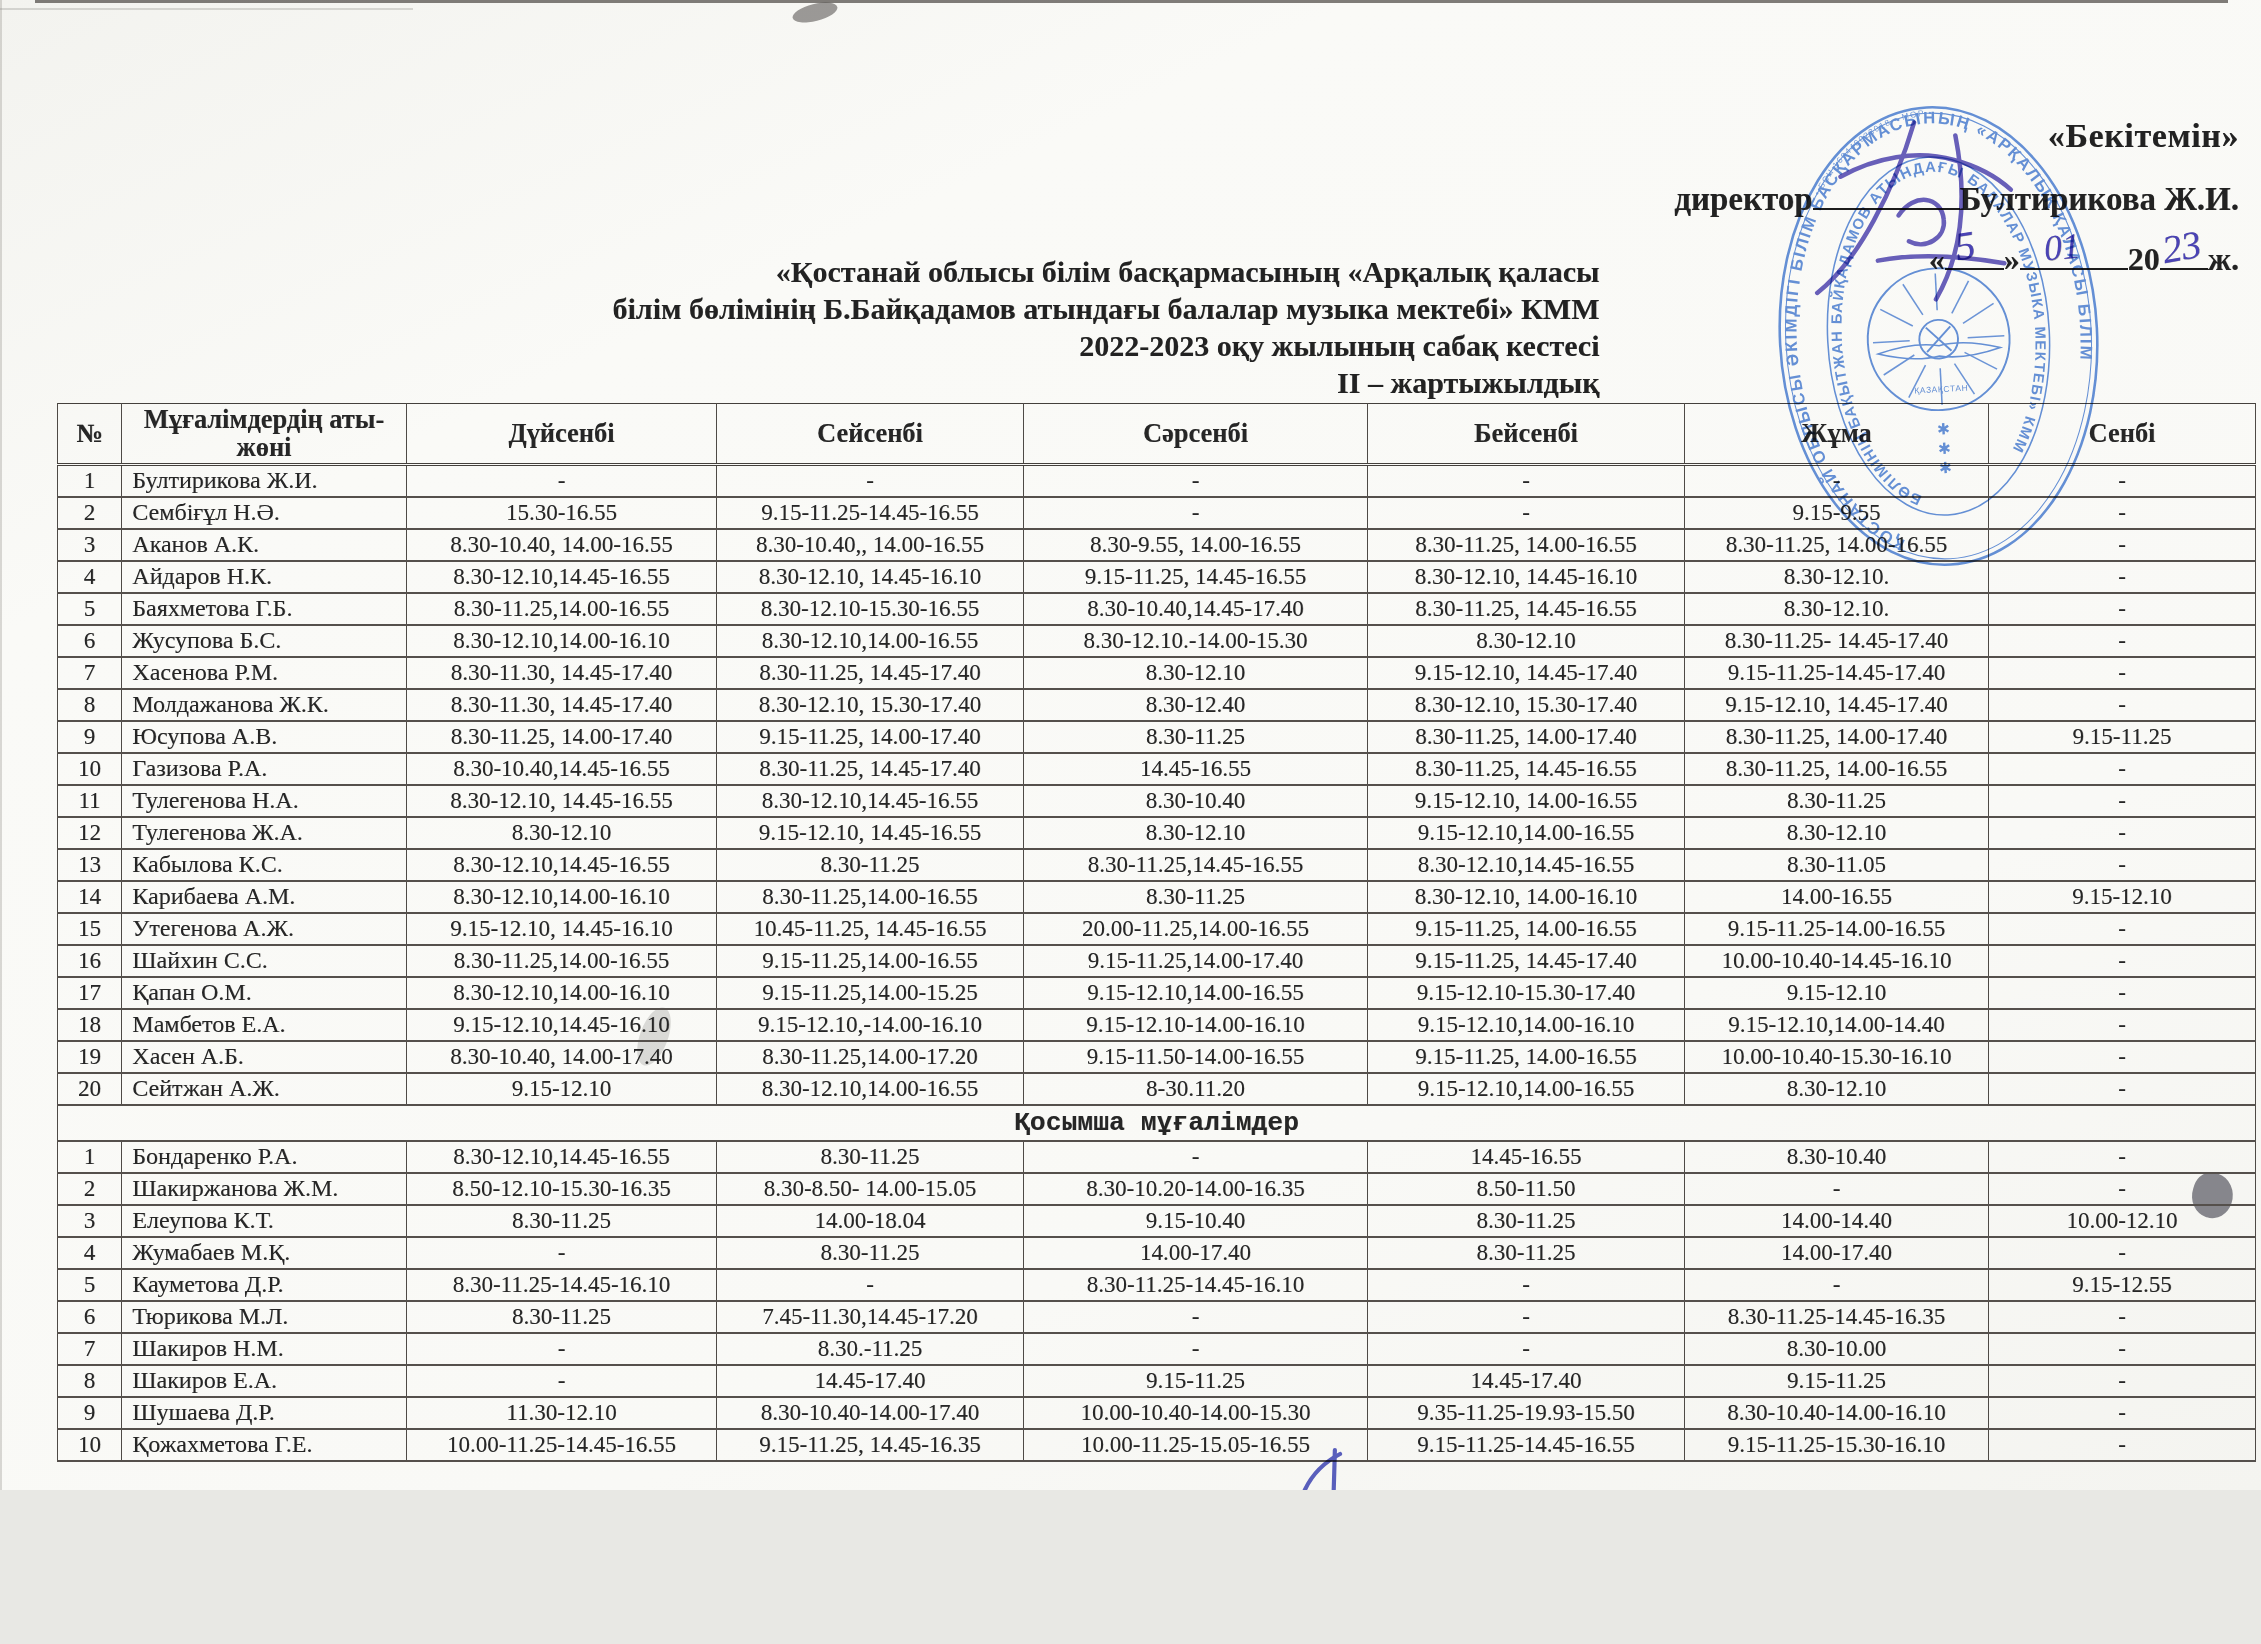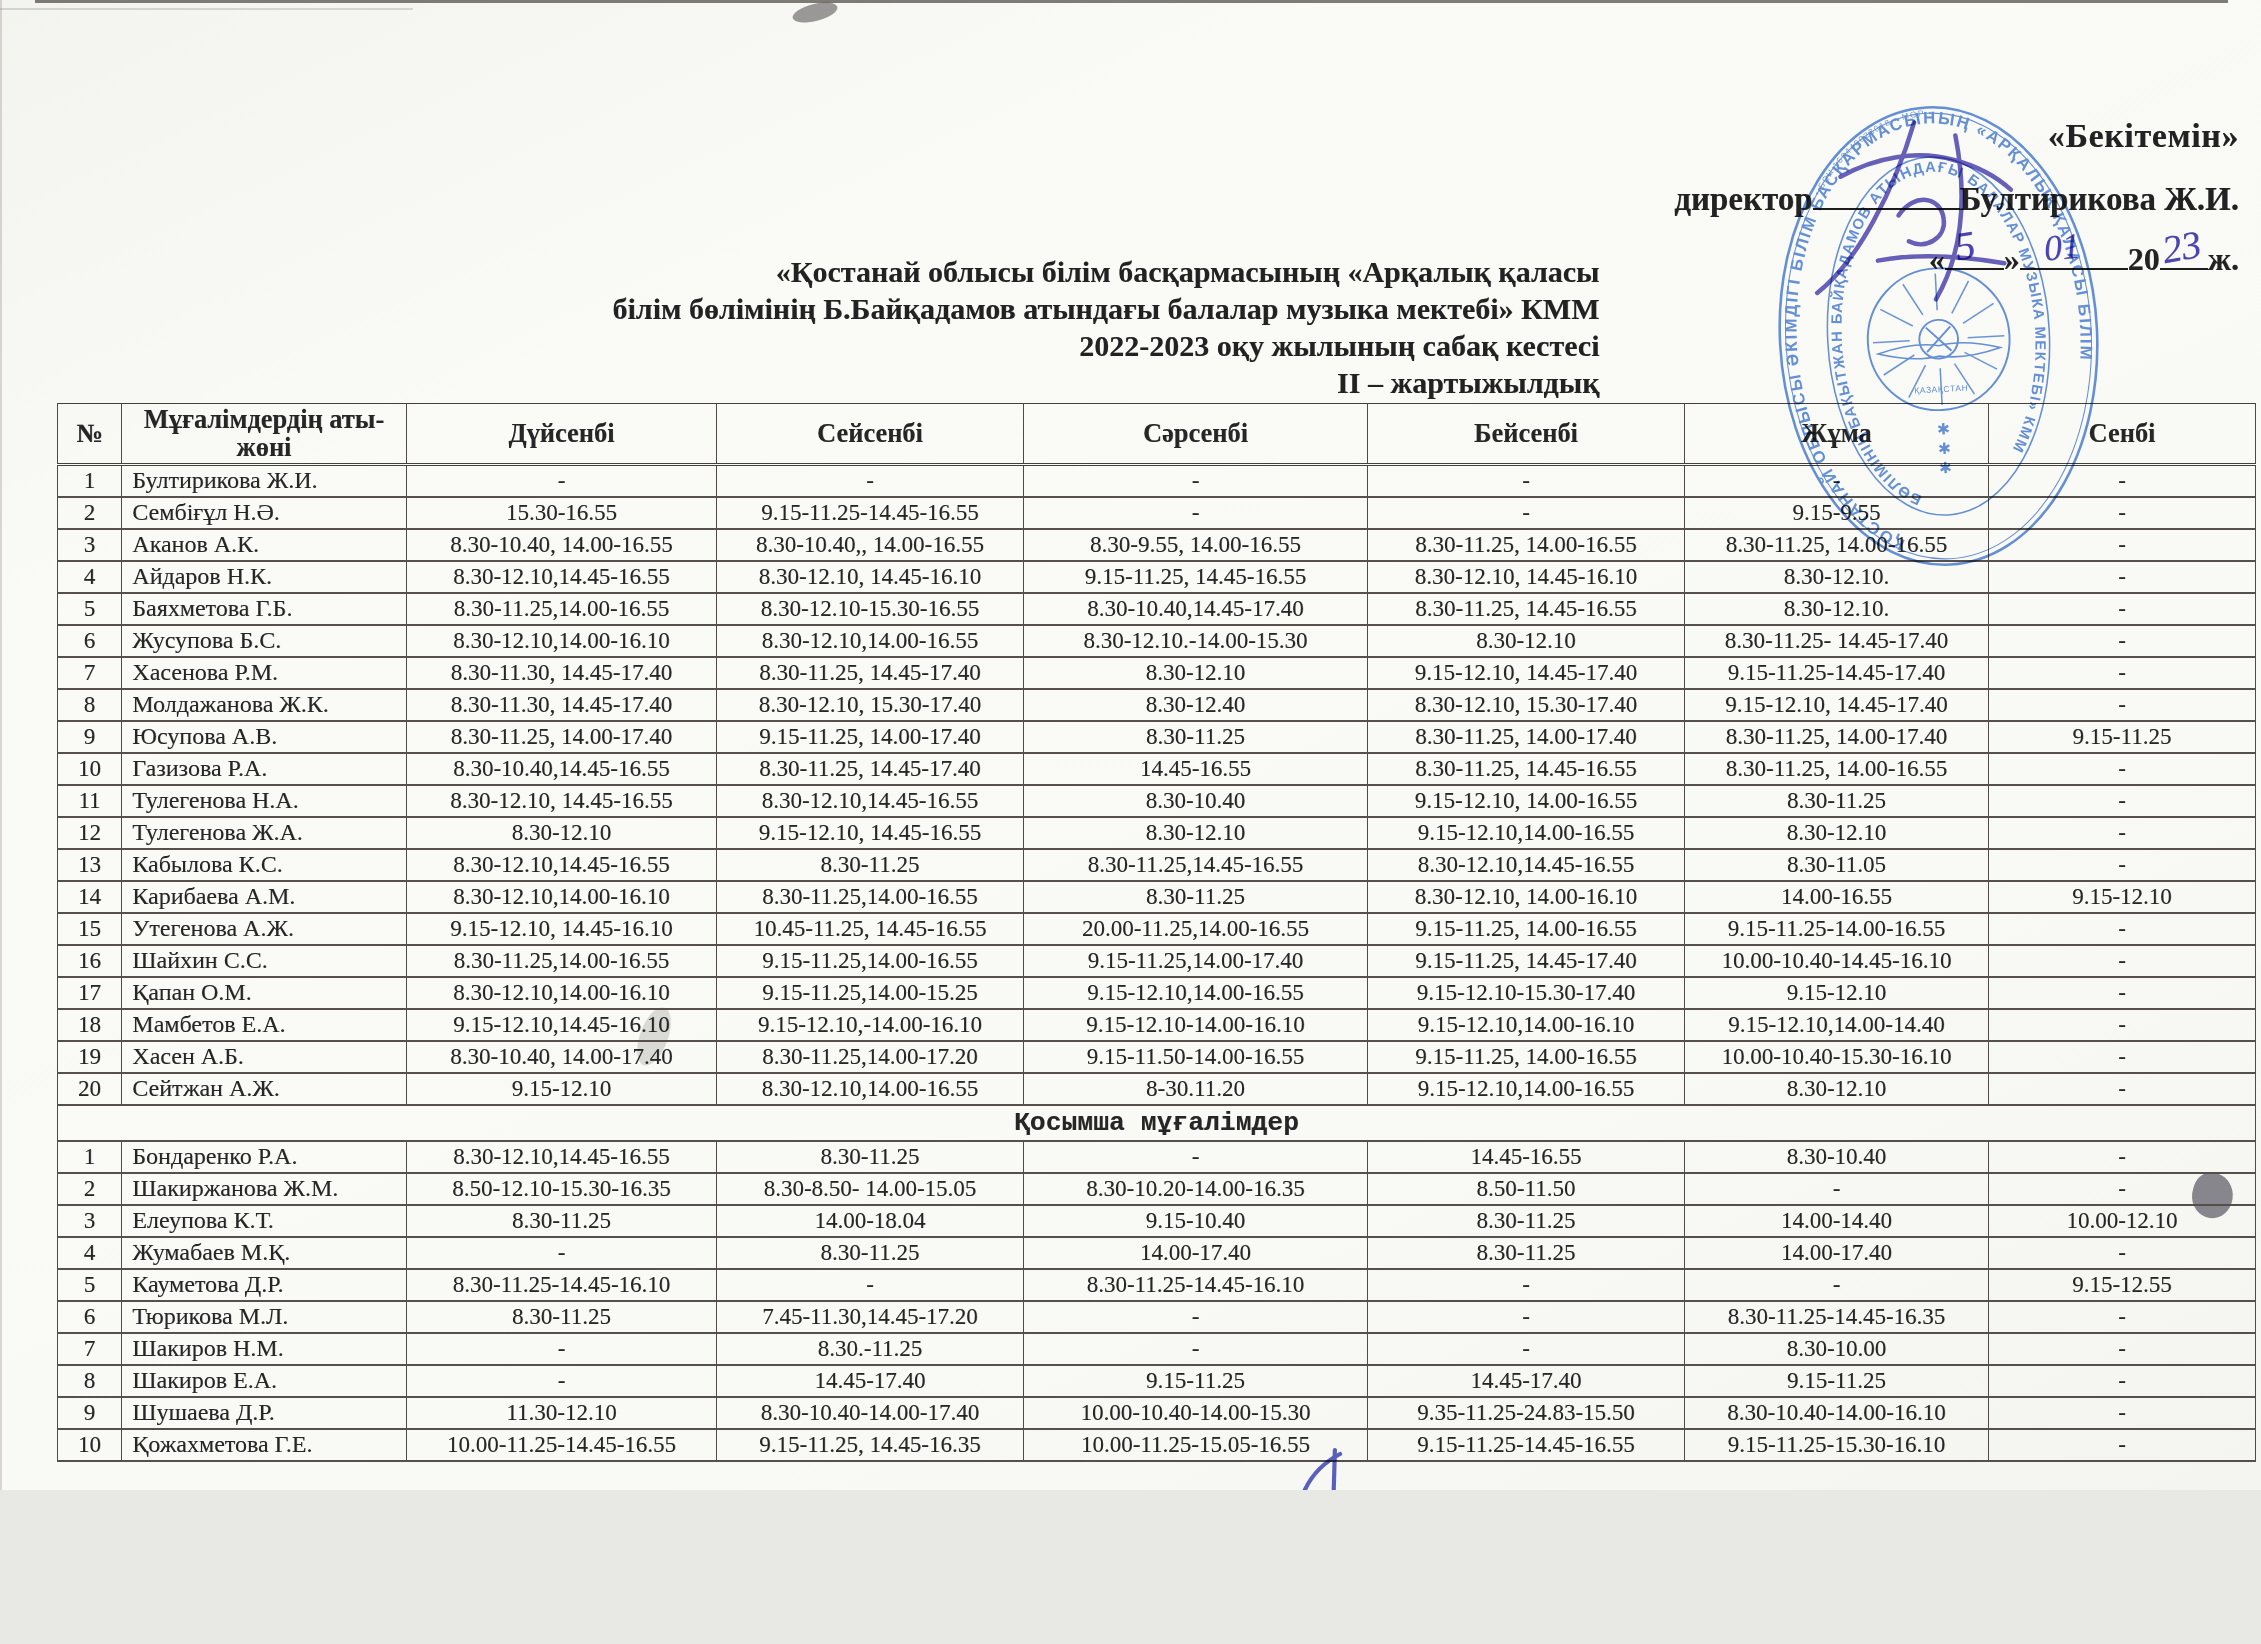--- a/index.html
+++ b/index.html
@@ -407,21 +407,21 @@
           <td>14.45-17.40</td>
           <td>9.15-11.25</td>
           <td>-</td>
         </tr>
         <tr>
           <td>9</td>
           <td class="name">Шушаева Д.Р.</td>
           <td>11.30-12.10</td>
           <td>8.30-10.40-14.00-17.40</td>
           <td>10.00-10.40-14.00-15.30</td>
-          <td>9.35-11.25-24.83-15.50</td>
+          <td>9.35-11.25-19.93-15.50</td>
           <td>8.30-10.40-14.00-16.10</td>
           <td>-</td>
         </tr>
         <tr>
           <td>10</td>
           <td class="name">Қожахметова Г.Е.</td>
           <td>10.00-11.25-14.45-16.55</td>
           <td>9.15-11.25, 14.45-16.35</td>
           <td>10.00-11.25-15.05-16.55</td>
           <td>9.15-11.25-14.45-16.55</td>

